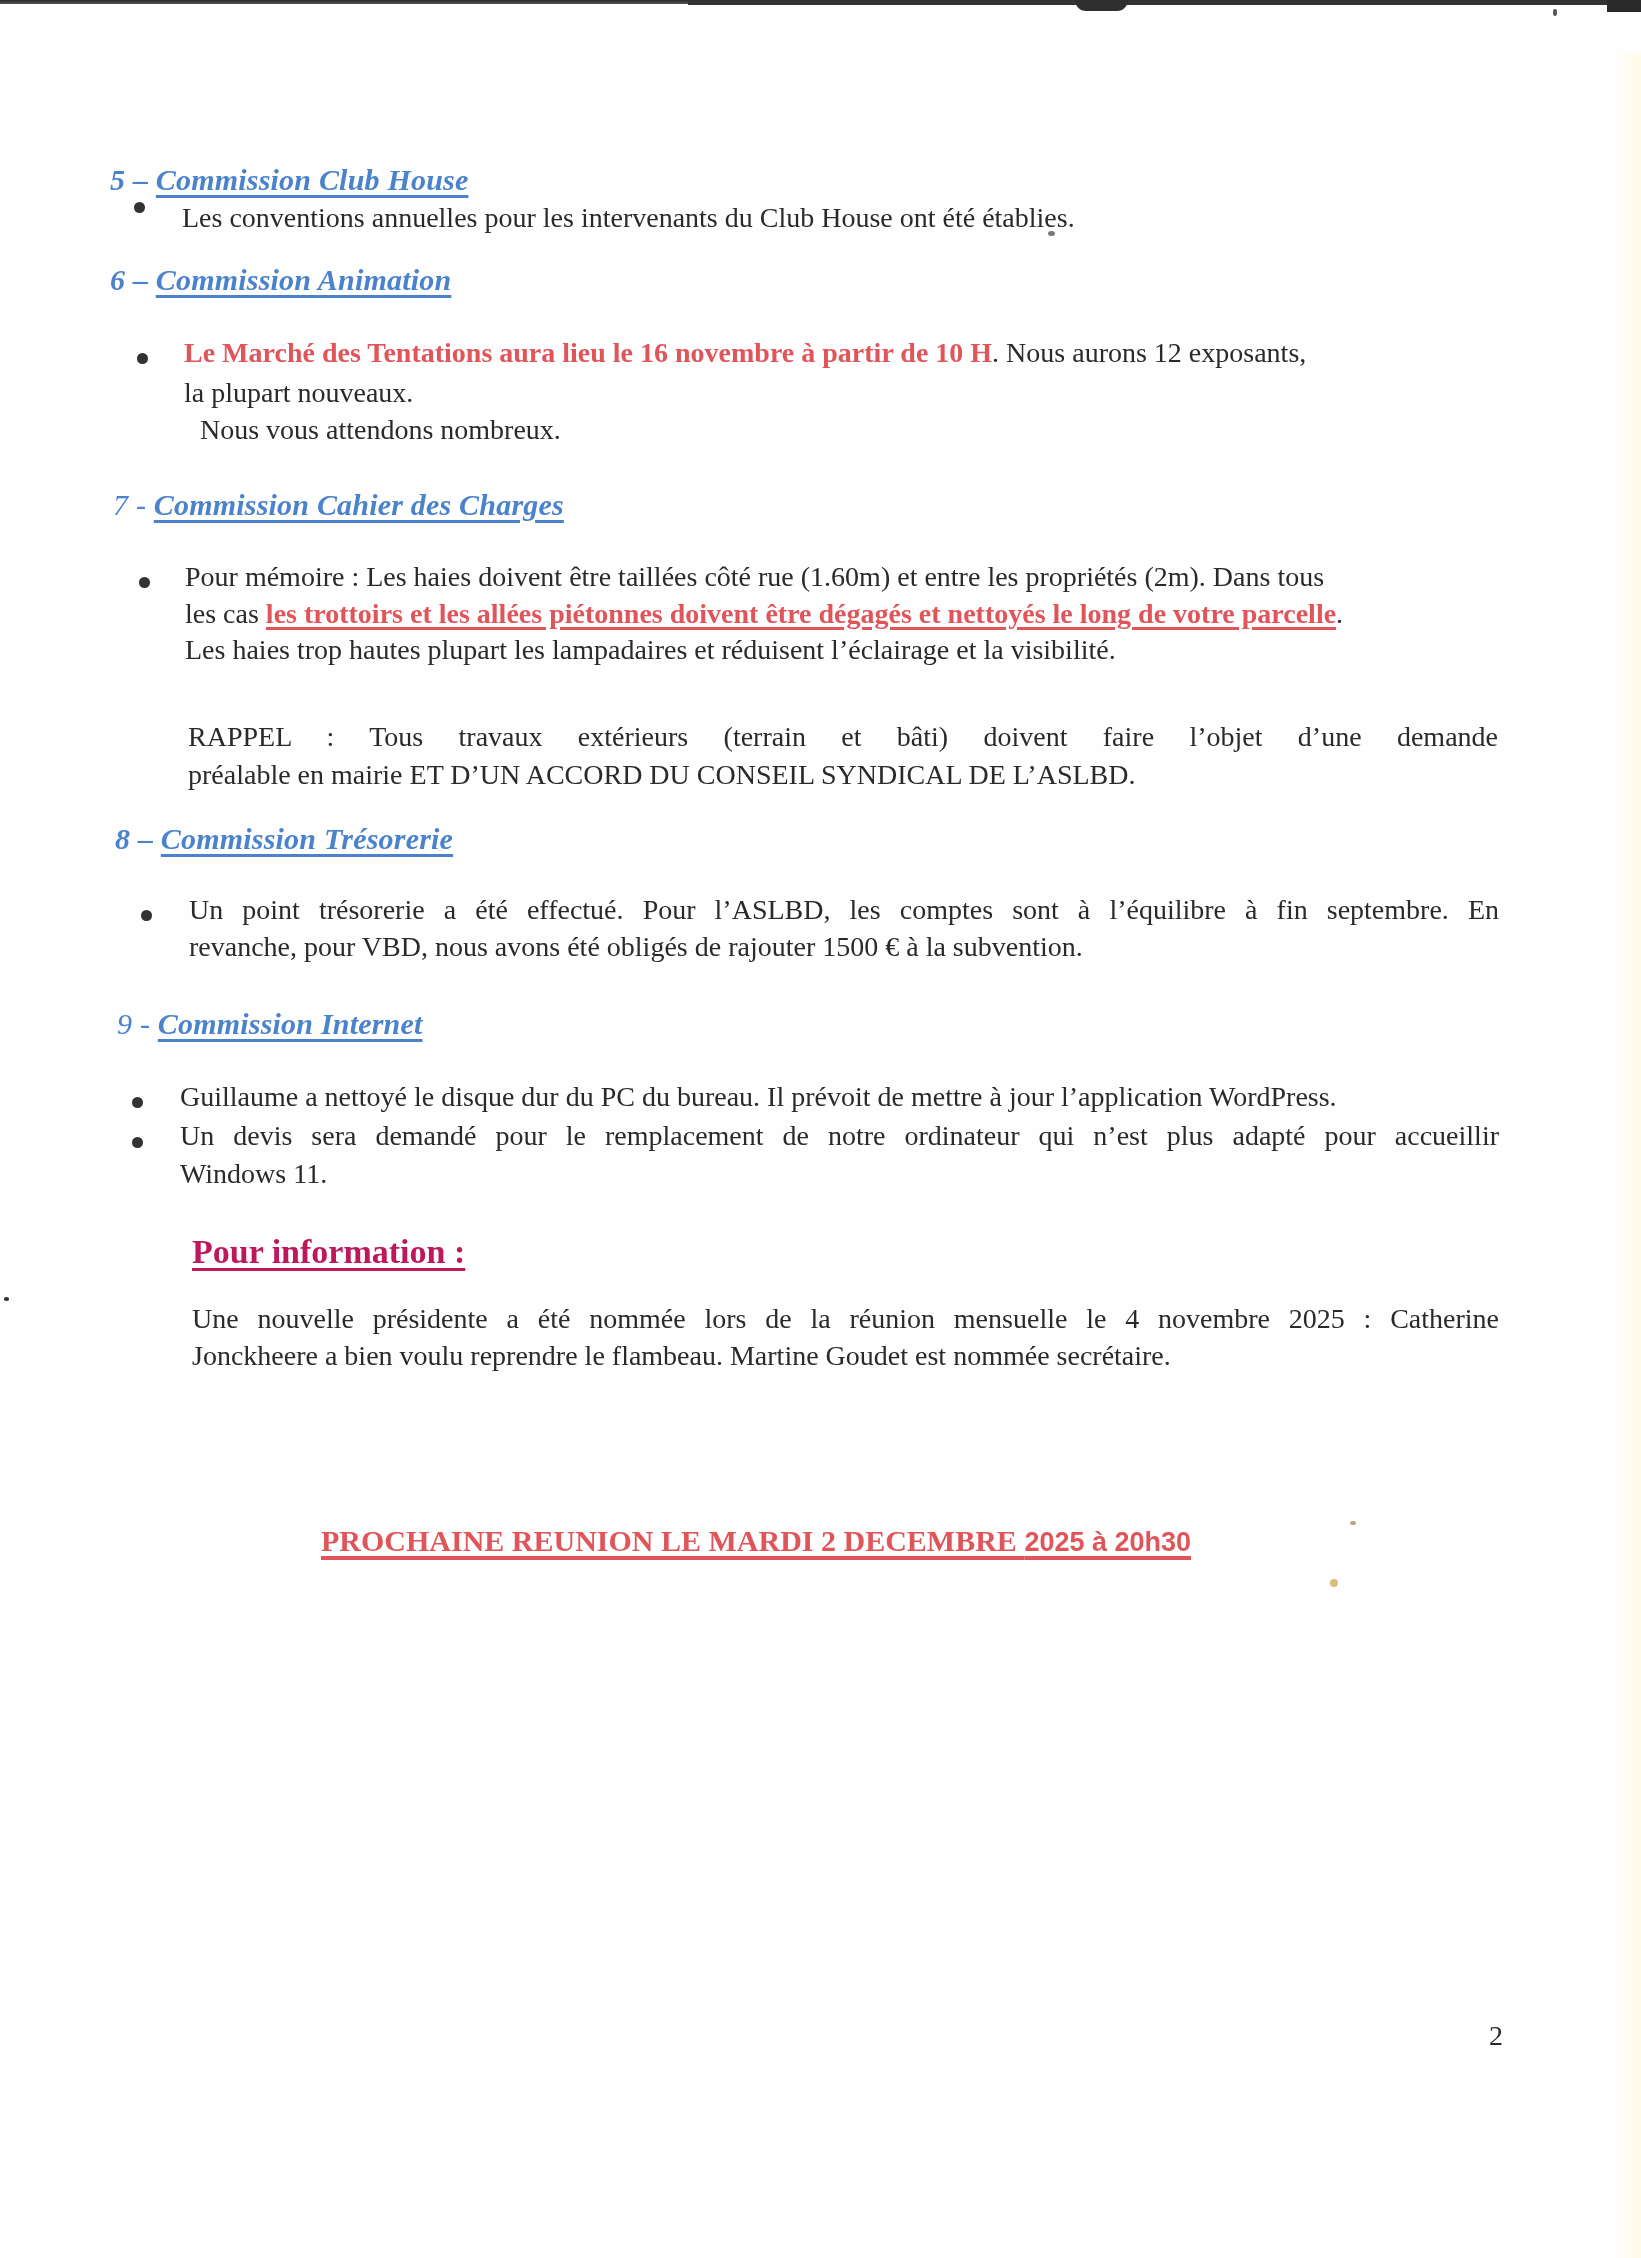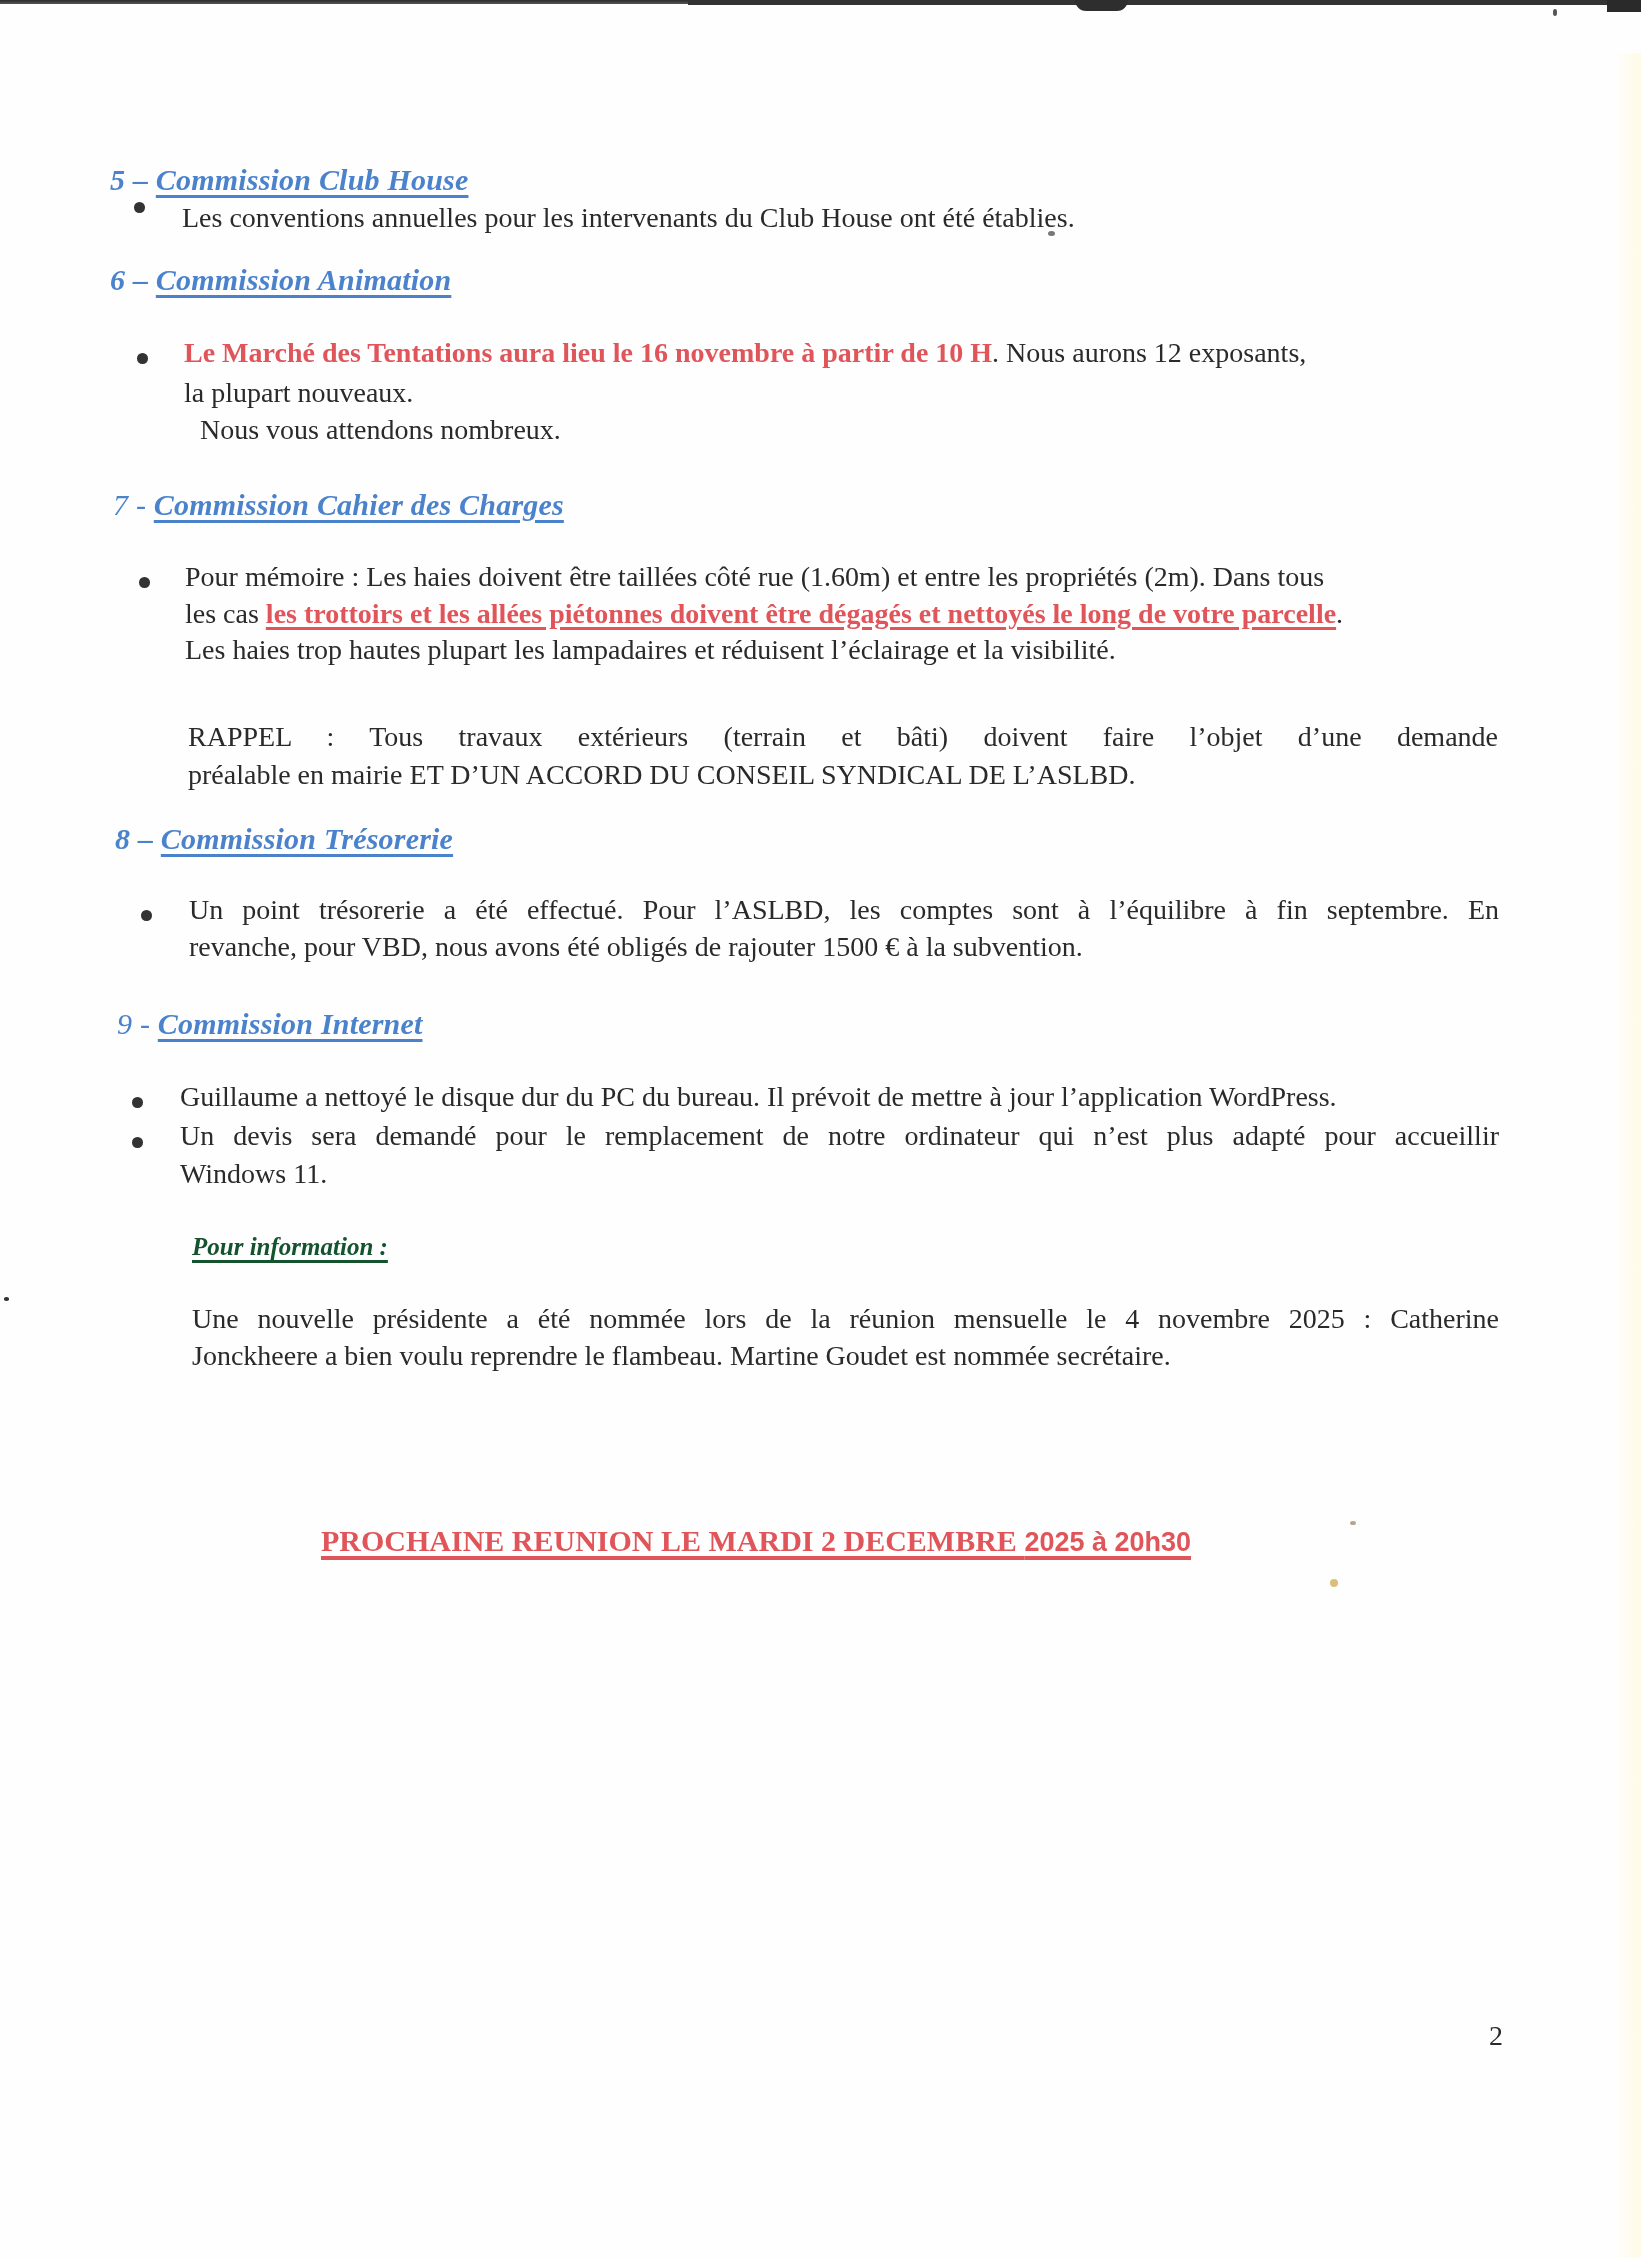--- a/index.html
+++ b/index.html
@@ -43,21 +43,21 @@
     position: absolute; width: 10.6px; height: 10.6px; border-radius: 50%; background: #333;
   }
   .red { color: #e0555a; font-weight: bold; }
   .red-u {
     color: #e0555a; font-weight: bold; text-decoration: underline;
     text-decoration-thickness: 2.6px; text-underline-offset: 4.4px; text-decoration-color: #e0555a;
   }
   .bold { font-weight: normal; margin-top: 15px; }
   .justify { text-align: justify; text-align-last: justify; white-space: normal; }
   .info-title {
-    font-style: italic; font-weight: bold; font-size: 25px; color: #14532d;
+    font-weight: bold; font-size: 34px; color: #be185d;
     text-decoration: underline; text-decoration-thickness: 2.6px; text-underline-offset: 5.3px;
   }
   .next-meeting {
     font-weight: bold; font-size: 30px; color: #e0555a;
     text-decoration: underline; text-decoration-thickness: 3.5px; text-underline-offset: 5.3px;
   }
   .next-meeting .sans { font-family: "Liberation Sans", "DejaVu Sans", sans-serif; font-size: 27px; }
   .page-num { font-size: 28px; color: #2a2a2a; }
 </style>
 </head>

